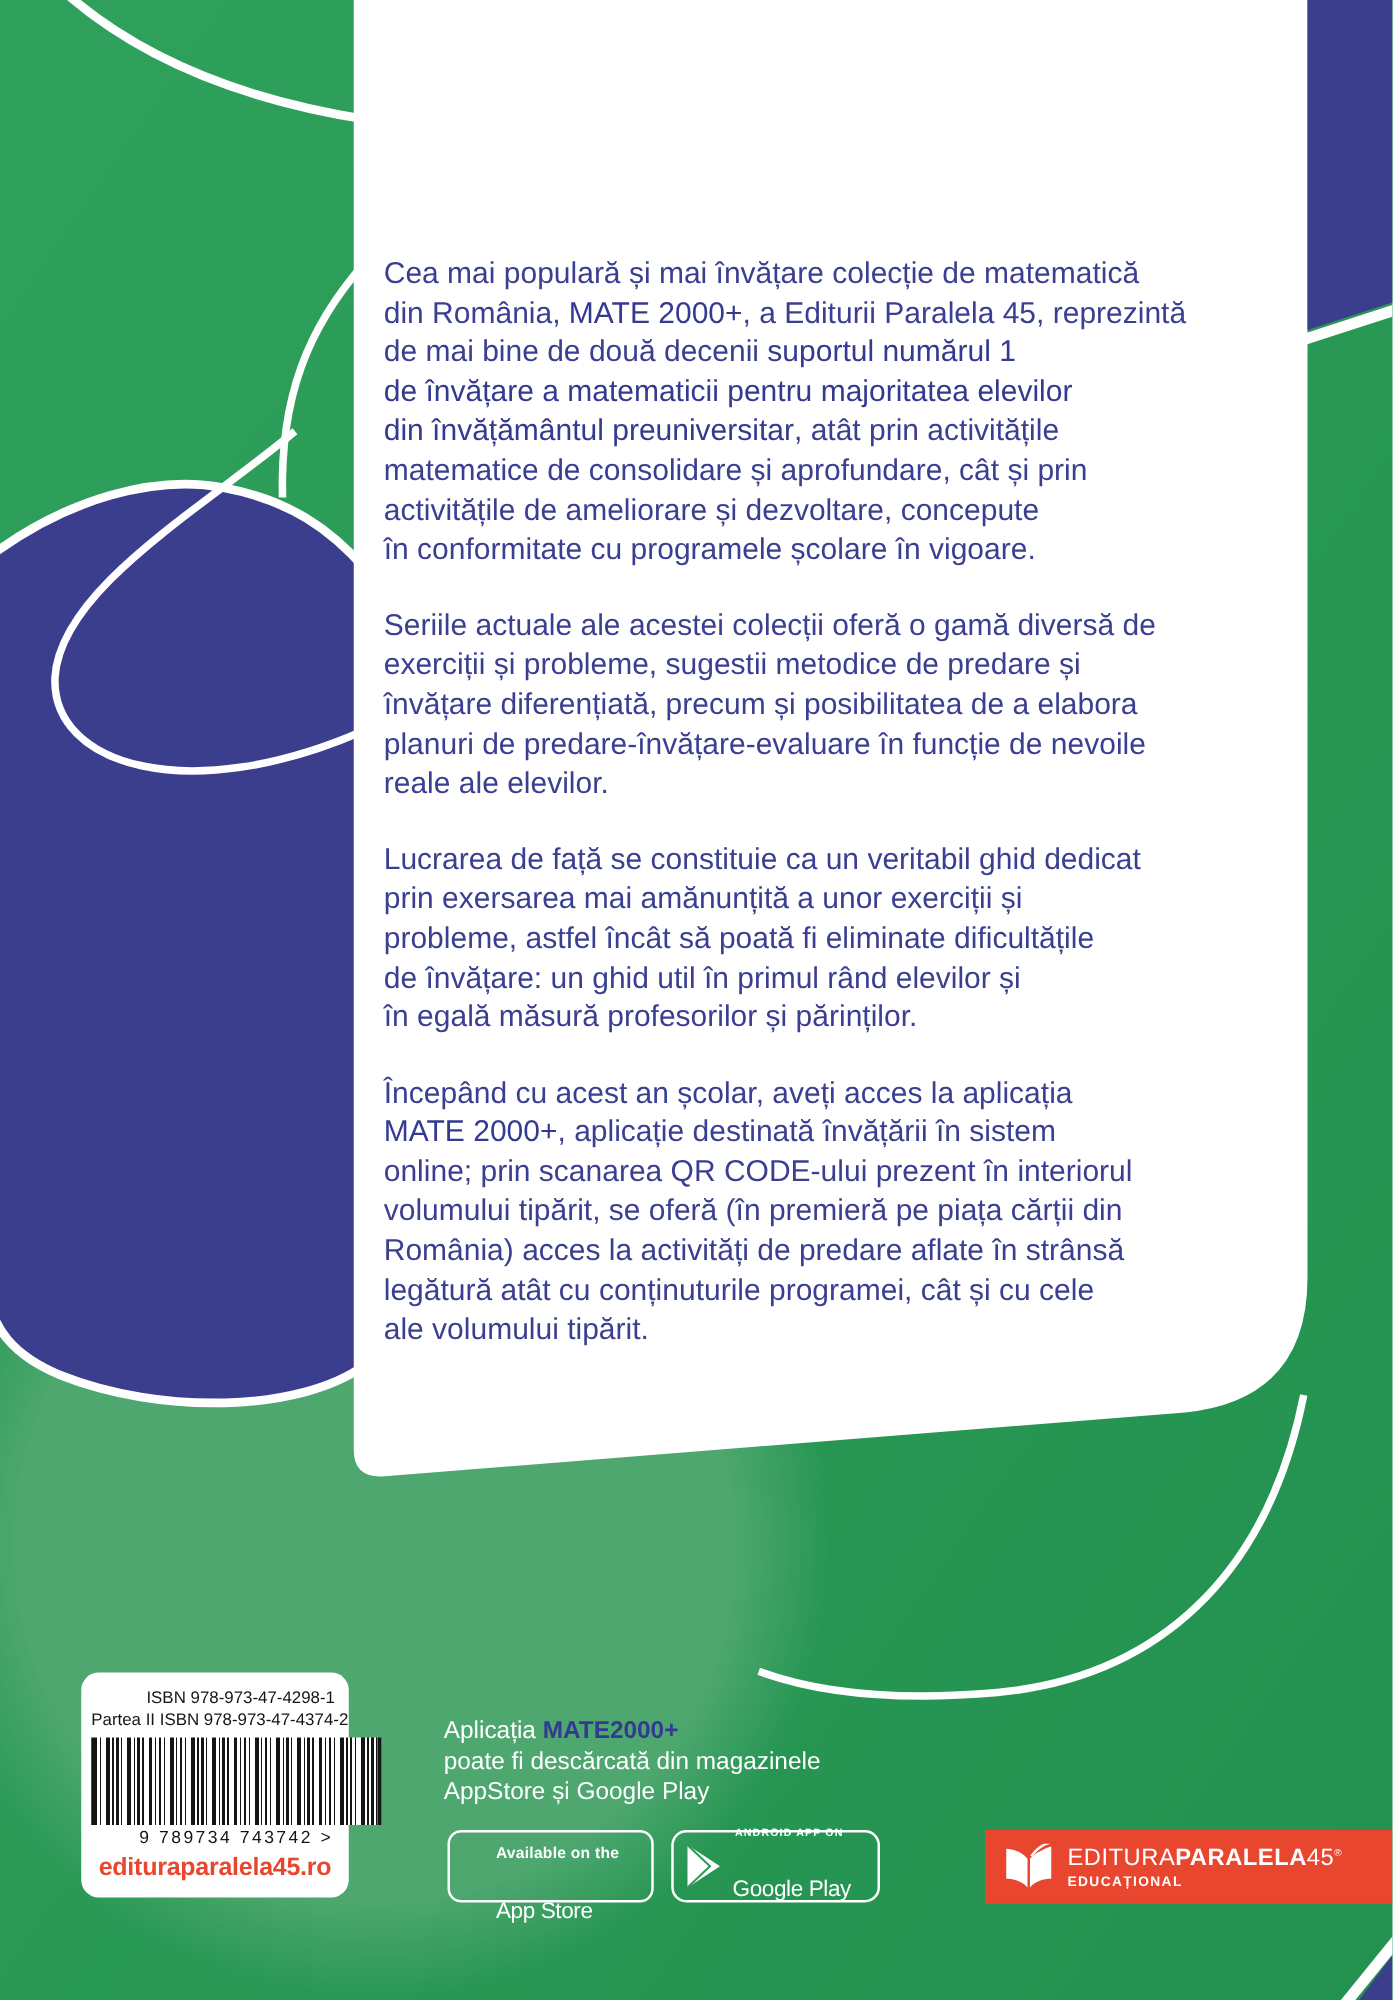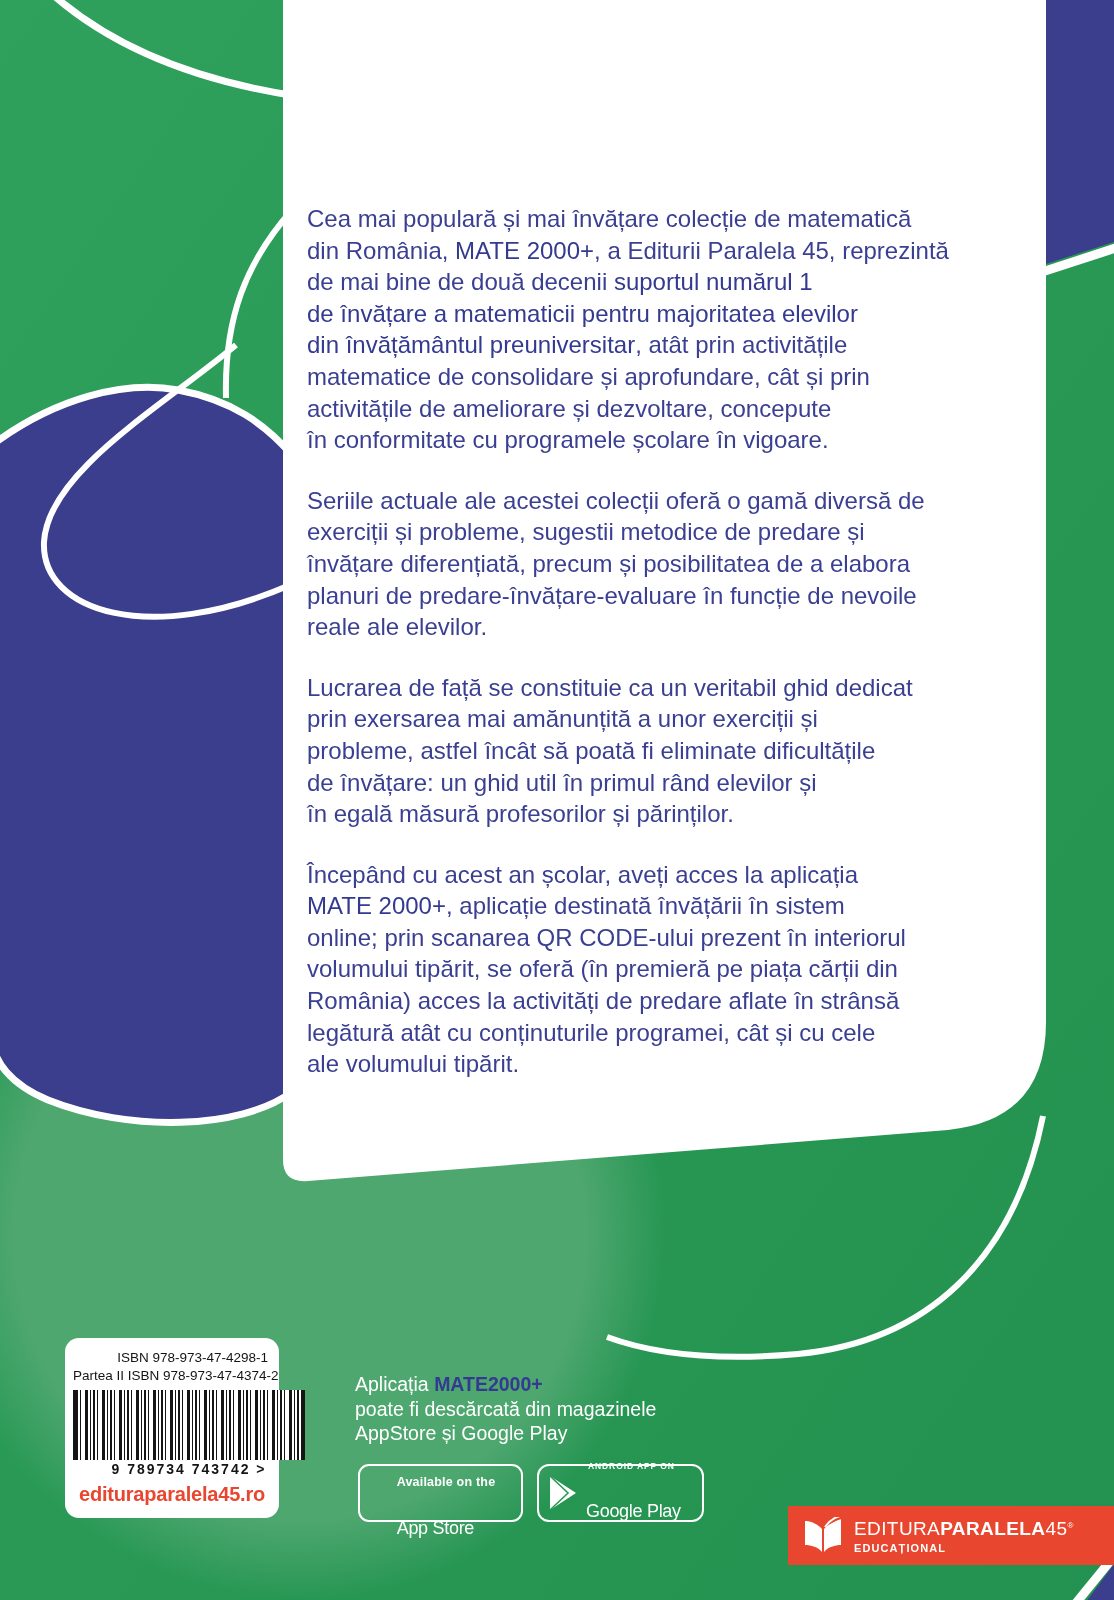--- a/index.html
+++ b/index.html
@@ -19,21 +19,21 @@
   .tline { white-space:nowrap; }
   .tline .b { font-weight:normal; color:#333A90; }
 
   
   .isbn-box {
     position:absolute; left:65px; top:1338px; width:214px; height:180px;
     background:#ffffff; border-radius:14px; box-sizing:border-box;
     padding:11px 8px 0 8px;
   }
   .isbn-lines { font-size:13.5px; line-height:18px; color:#141414; text-align:right; padding-right:3px; white-space:nowrap; }
-  .barcode { width:232px; margin:5px auto 0 auto;font-weight:bold; }
+  .barcode { width:232px; margin:5px auto 0 auto; }
   .bars {
     height:70px;
     background:repeating-linear-gradient(90deg,
       #151515 0 2px, #ffffff 2px 4px,
       #151515 4px 5px, #ffffff 5px 9px,
       #151515 9px 12px, #ffffff 12px 14px,
       #151515 14px 15px, #ffffff 15px 17px);
     border-left:3px solid #151515; border-right:3px solid #151515;
   }
   .bars-digits {
@@ -56,21 +56,21 @@
   .badge-gp { left:537px; width:167px; padding-left:9px; gap:8px;border-radius:12px; }
   .b-col { display:flex; flex-direction:column; justify-content:center; }
   .b-top { font-size:12.5px; font-weight:bold; letter-spacing:0.2px; line-height:14px; }
   .b-top.gp { font-size:8.5px; letter-spacing:0.9px; line-height:11px; margin-left:2px; }
   .b-big { font-size:18px; line-height:27px; white-space:nowrap; letter-spacing:-0.3px;margin-top:26px; }
 
   
   .logo-band {
     position:absolute; left:788px; top:1464px; width:326px; height:59px;
     background:#E8462F; color:#ffffff; box-sizing:border-box;
-    display:flex; align-items:center; gap:11px; padding-left:15px;margin-top:42px;
+    display:flex; align-items:center; gap:11px; padding-left:15px;
   }
   .brand-line { font-size:19px; letter-spacing:0.4px; white-space:nowrap; }
   .brand-line .lt { font-weight:normal; }
   .brand-line .bd { font-weight:bold; }
   .brand-line sup { font-size:8px; }
   .tagline { font-size:11px; font-weight:bold; letter-spacing:1.1px; margin-top:2px; }
 </style>
 </head>
 <body>
 

